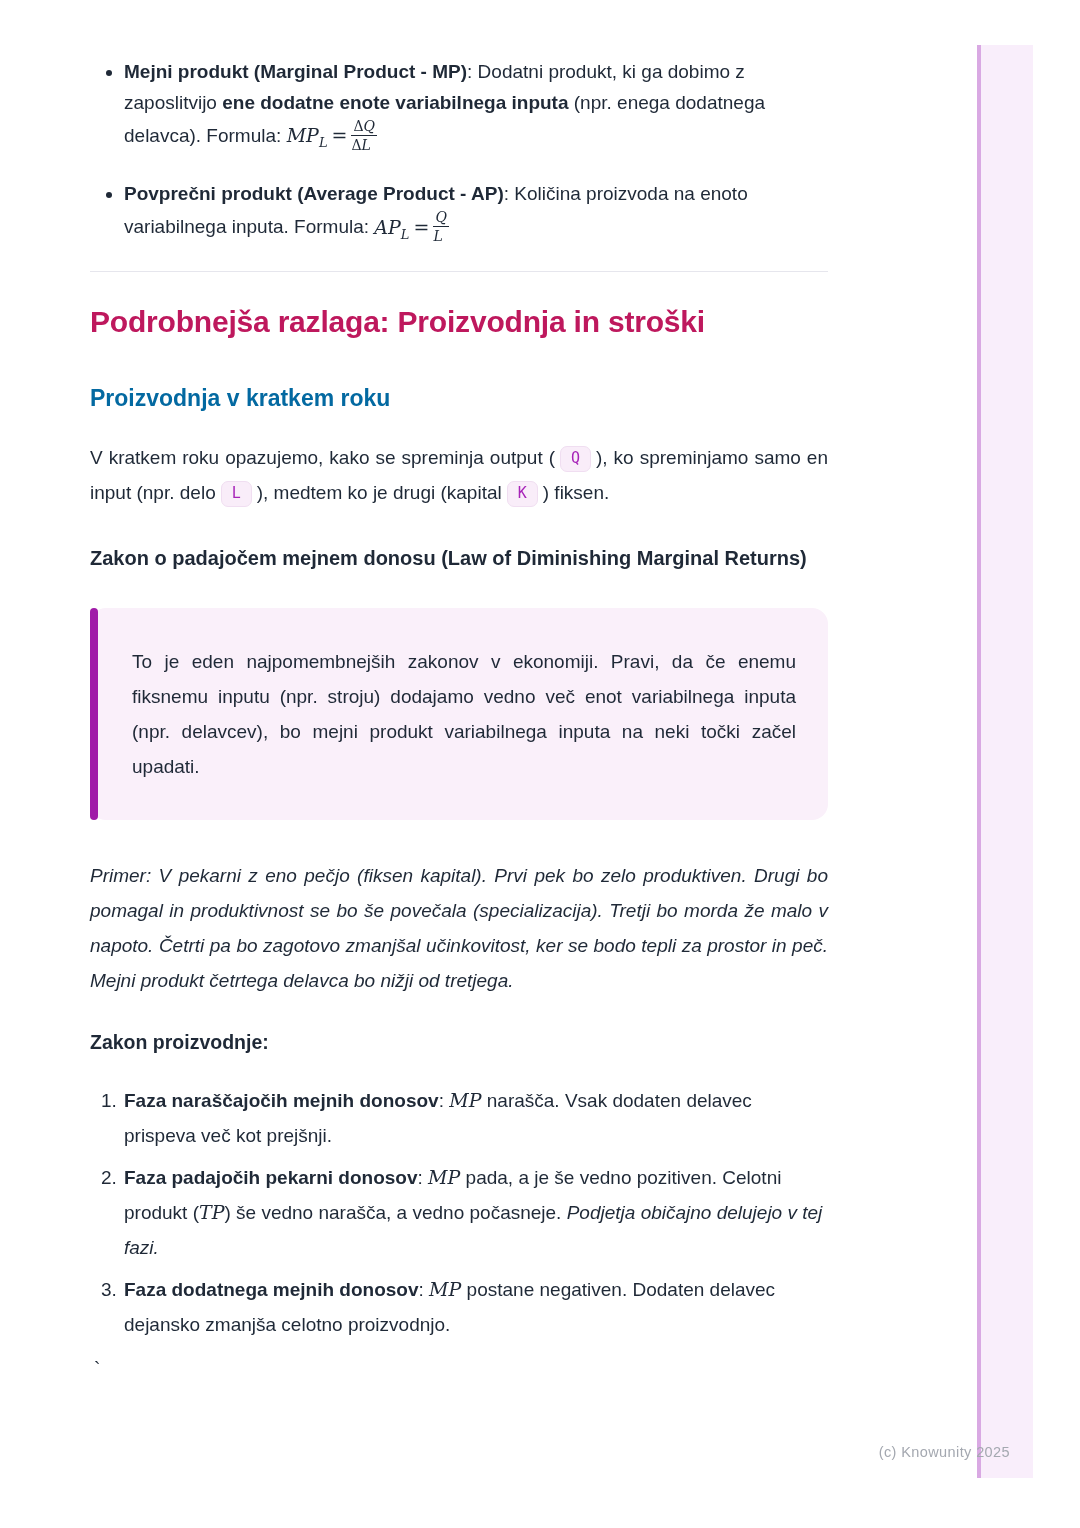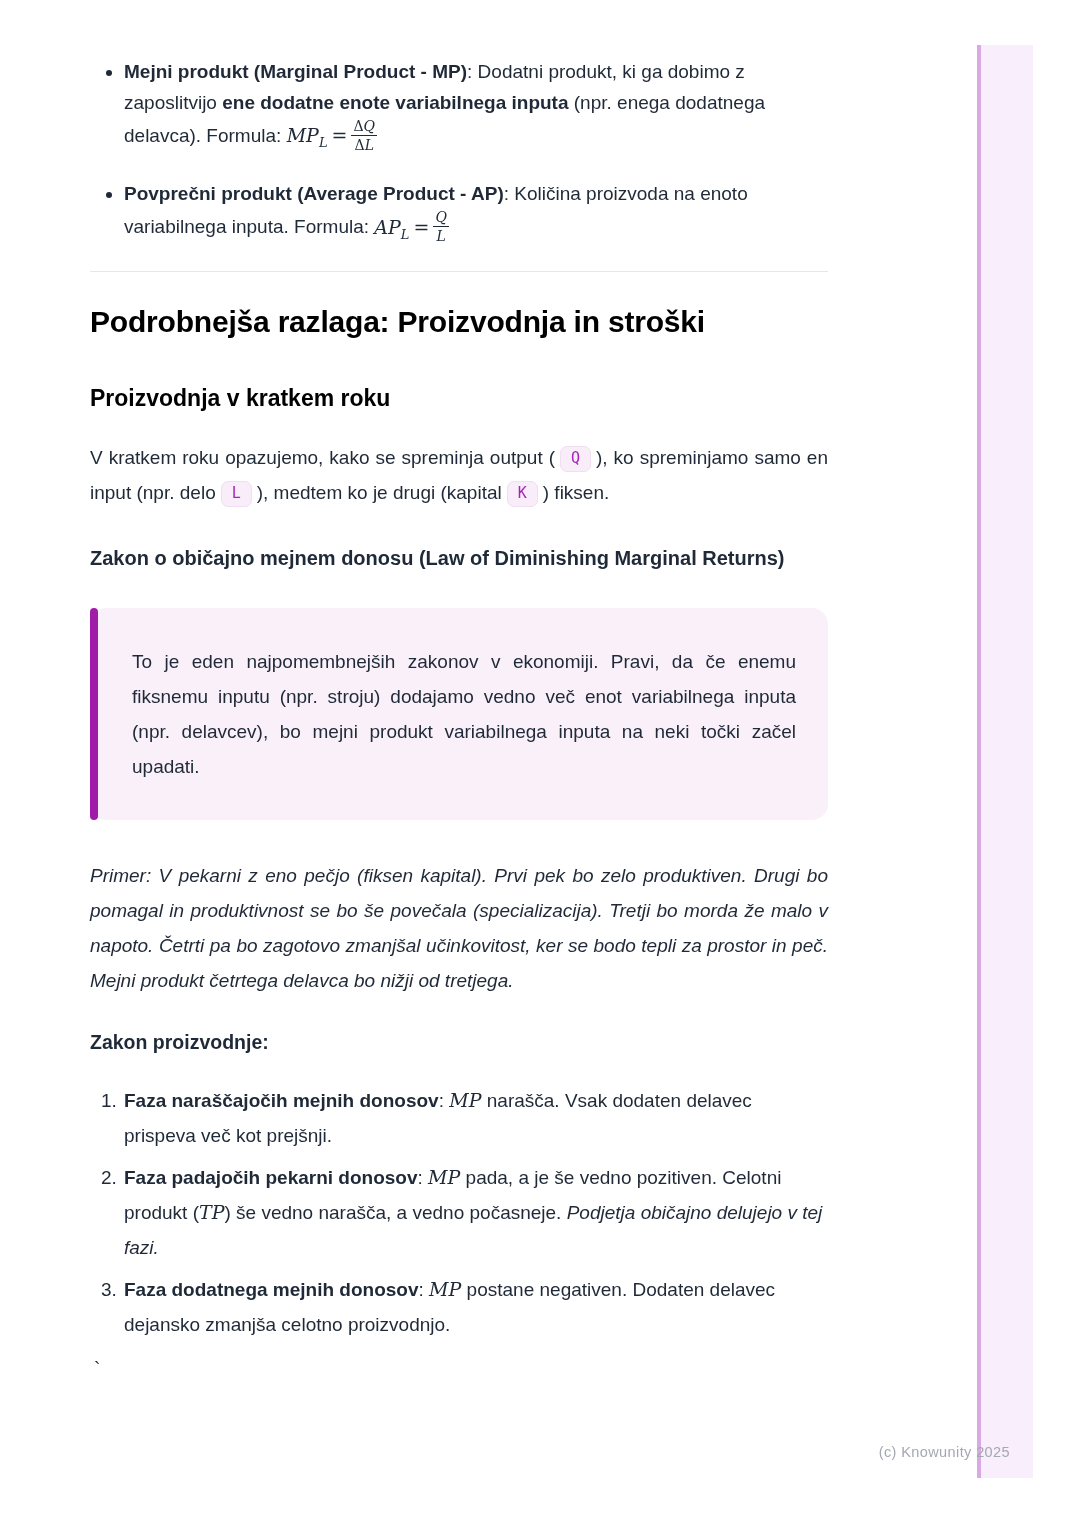--- a/index.html
+++ b/index.html
@@ -51,21 +51,20 @@
   }
   .msub {
     font-family: "DejaVu Serif", serif;
     font-style: italic;
     font-size: 13px;
   }
   .meq { padding: 0 4px; font-family: "DejaVu Serif", serif; }
   .frac {
     display: inline-block;
     vertical-align: -0.55em;
-    text-align: center;
     font-family: "DejaVu Serif", serif;
     font-size: 14px;
     line-height: 1.15;
   }
   .frac .fnum {
     display: block;
     border-bottom: 1.3px solid #1f2937;
     padding: 0 2px 1px 2px;
   }
   .frac .fden { display: block; padding-top: 1px; }
@@ -76,28 +75,28 @@
     border: none;
     border-top: 1px solid #e6e6ed;
     margin: 22px 0 0 0;
   }
   h2.section-title {
     margin: 31px 0 0 0;
     font-size: 30px;
     line-height: 38px;
     font-weight: 700;
     letter-spacing: -0.2px;
-    color: #000000;
+    color: #be185d;
   }
   h3.subsection-title {
     margin: 43px 0 0 0;
     font-size: 23px;
     line-height: 28px;
     font-weight: 700;
-    color: #000000;
+    color: #0369a1;
   }
   p.body-par {
     margin: 28px 0 0 0;
     font-size: 19px;
     line-height: 35px;
     text-align: justify;
   }
   .code-badge {
     display: inline-block;
     margin: 0 5px;
@@ -207,21 +206,21 @@
     </ul>
 
     <hr class="divider">
 
     <h2 class="section-title">Podrobnejša razlaga: Proizvodnja in stroški</h2>
 
     <h3 class="subsection-title">Proizvodnja v kratkem roku</h3>
 
     <p class="body-par"><span>V kratkem roku opazujemo, kako se spreminja output (</span><span class="code-badge">Q</span><span>), ko spreminjamo samo en input (npr. delo</span><span class="code-badge">L</span><span>), medtem ko je drugi (kapital</span><span class="code-badge">K</span><span>) fiksen.</span></p>
 
-    <h4 class="law-heading">Zakon o običajno mejnem donosu (Law of Diminishing Marginal Returns)</h4>
+    <h4 class="law-heading">Zakon o padajočem mejnem donosu (Law of Diminishing Marginal Returns)</h4>
 
     <div class="callout">
       <p>To je eden najpomembnejših zakonov v ekonomiji. Pravi, da če enemu fiksnemu inputu (npr. stroju) dodajamo vedno več enot variabilnega inputa (npr. delavcev), bo mejni produkt variabilnega inputa na neki točki začel upadati.</p>
     </div>
 
     <p class="example-par">Primer: V pekarni z eno pečjo (fiksen kapital). Prvi pek bo zelo produktiven. Drugi bo pomagal in produktivnost se bo še povečala (specializacija). Tretji bo morda že malo v napoto. Četrti pa bo zagotovo zmanjšal učinkovitost, ker se bodo tepli za prostor in peč. Mejni produkt četrtega delavca bo nižji od tretjega.</p>
 
     <p class="phases-heading">Zakon proizvodnje:</p>
 
     <ol class="phases">

